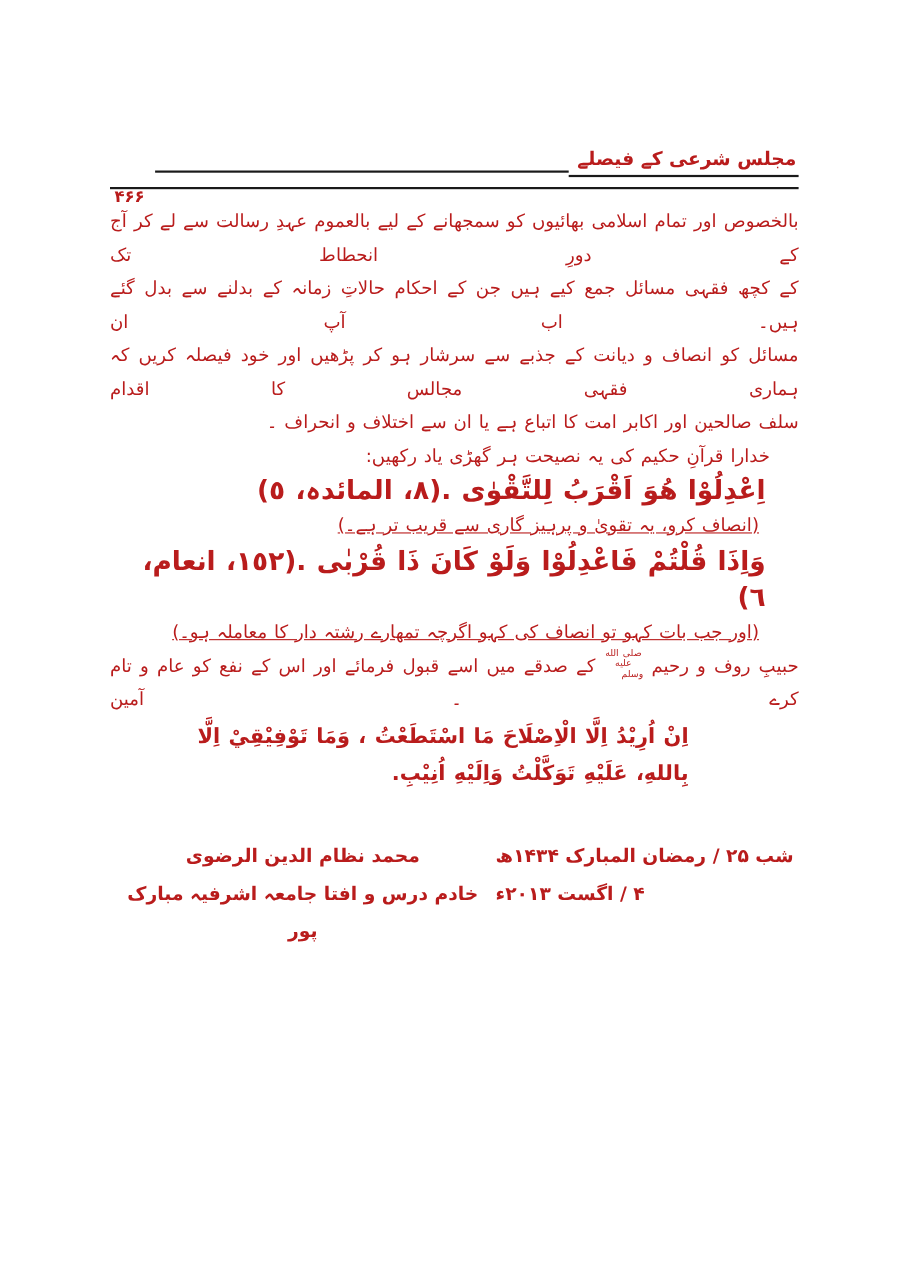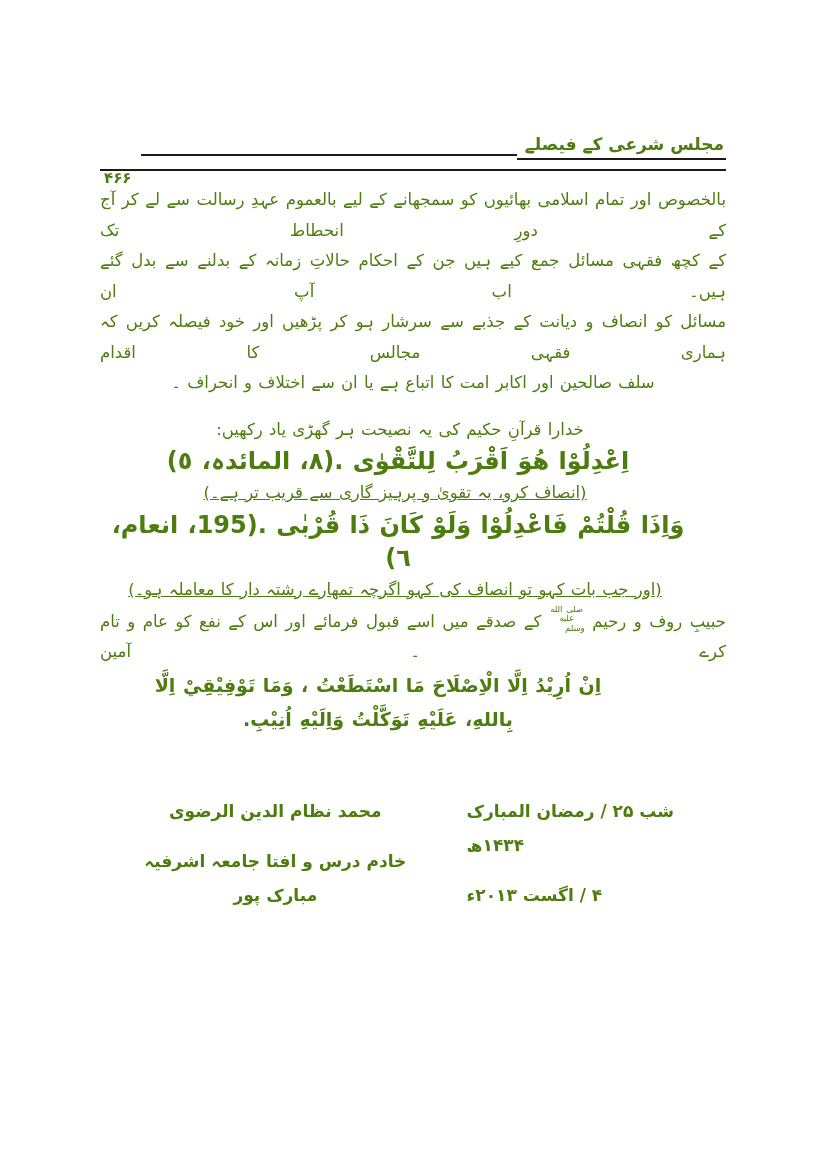--- a/index.html
+++ b/index.html
@@ -1,20 +1,20 @@
 <!DOCTYPE html>
 <html lang="ur" dir="rtl"><head>
 <meta charset="utf-8">
 <style>
   html,body { margin:0; padding:0; background:#ffffff; }
   .page {
     position:relative;
     width:826px; height:1169px;
     background:#ffffff;
-    color:#4d7c0f;
+    color:#b91c1c;
     font-family:"DejaVu Sans", sans-serif;
     direction:rtl;
     overflow:hidden;
   }
   .content {
     position:absolute;
     top:134px; right:100px; left:100px;
   }
 
   
@@ -33,25 +33,25 @@
     white-space:nowrap;
   }
   .hline2 { border-bottom:2px solid #1a1a1a; margin-top:9px; }
 
   
   .bodytext { margin-top:14px; }
   .line {
     margin:0;
     font-size:16.5px;
     line-height:30.5px;
-    text-align:center;
+    text-align:right;
     word-spacing:1px;
   }
   .l-fill { text-align:justify; text-align-last:justify; }
-  .l-ind  { padding-right:26px;margin-top:16px; }
+  .l-ind  { padding-right:26px; }
   .l-quote {
     font-size:24px; font-weight:bold;
     line-height:33px;
     padding-right:30px;
   }
   .l-trans { padding-right:36px;text-decoration:underline; }
   .l-dua {
     font-size:19px; font-weight:bold;
     line-height:34px;
     padding-left:30px; padding-right:100px;
@@ -66,21 +66,21 @@
     font-size:8.5px;
     line-height:1.1;
     max-width:36px;
     text-align:center;
     vertical-align:-4px;
     font-weight:normal;
   }
 
   
   .signature { display:flex; margin-top:42px; }
-  .sig-col p { margin:16px; font-size:17px; font-weight:bold; line-height:34px; }
+  .sig-col p { margin:0; font-size:17px; font-weight:bold; line-height:34px; }
   .sig-date { width:44%; text-align:left; }
   .sig-name { width:56%; text-align:center; }
 </style>
 </head>
 <body>
 
 <div class="page">
   <div class="content">
 
     <header>
@@ -93,21 +93,21 @@
     </header>
 
     <main class="bodytext">
       <p class="line l-fill">بالخصوص اور تمام اسلامی بھائیوں کو سمجھانے کے لیے بالعموم عہدِ رسالت سے لے کر آج کے دورِ انحطاط تک</p>
       <p class="line l-fill">کے کچھ فقہی مسائل جمع کیے ہیں جن کے احکام حالاتِ زمانہ کے بدلنے سے بدل گئے ہیں۔ اب آپ ان</p>
       <p class="line l-fill">مسائل کو انصاف و دیانت کے جذبے سے سرشار ہو کر پڑھیں اور خود فیصلہ کریں کہ ہماری فقہی مجالس کا اقدام</p>
       <p class="line">سلف صالحین اور اکابر امت کا اتباع ہے یا ان سے اختلاف و انحراف ۔</p>
       <p class="line l-ind">خدارا قرآنِ حکیم کی یہ نصیحت ہر گھڑی یاد رکھیں:</p>
       <p class="line l-quote">اِعْدِلُوْا هُوَ اَقْرَبُ لِلتَّقْوٰى .(٨، المائدہ، ٥)</p>
       <p class="line l-trans">(انصاف کرو، یہ تقویٰ و پرہیز گاری سے قریب تر ہے۔)</p>
-      <p class="line l-quote">وَاِذَا قُلْتُمْ فَاعْدِلُوْا وَلَوْ كَانَ ذَا قُرْبٰى .(195، انعام، ٦)</p>
+      <p class="line l-quote">وَاِذَا قُلْتُمْ فَاعْدِلُوْا وَلَوْ كَانَ ذَا قُرْبٰى .(١٥٢، انعام، ٦)</p>
       <p class="line l-trans">(اور جب بات کہو تو انصاف کی کہو اگرچہ تمھارے رشتہ دار کا معاملہ ہو۔)</p>
       <p class="line l-fill"><span>حبیبِ روف و رحیم</span> <span class="honorific">صلى الله عليه وسلم</span> <span>کے صدقے میں اسے قبول فرمائے اور اس کے نفع کو عام و تام کرے ۔ آمین</span></p>
       <p class="line l-dua">اِنْ اُرِيْدُ اِلَّا الْاِصْلَاحَ مَا اسْتَطَعْتُ ، وَمَا تَوْفِيْقِيْ اِلَّا بِاللهِ، عَلَيْهِ تَوَكَّلْتُ وَاِلَيْهِ اُنِيْبِ.</p>
     </main>
 
     <footer class="signature">
       <div class="sig-col sig-date">
         <p>شب ۲۵ / رمضان المبارک ۱۴۳۴ھ</p>
         <p>۴ / اگست ۲۰۱۳ء</p>
       </div>

